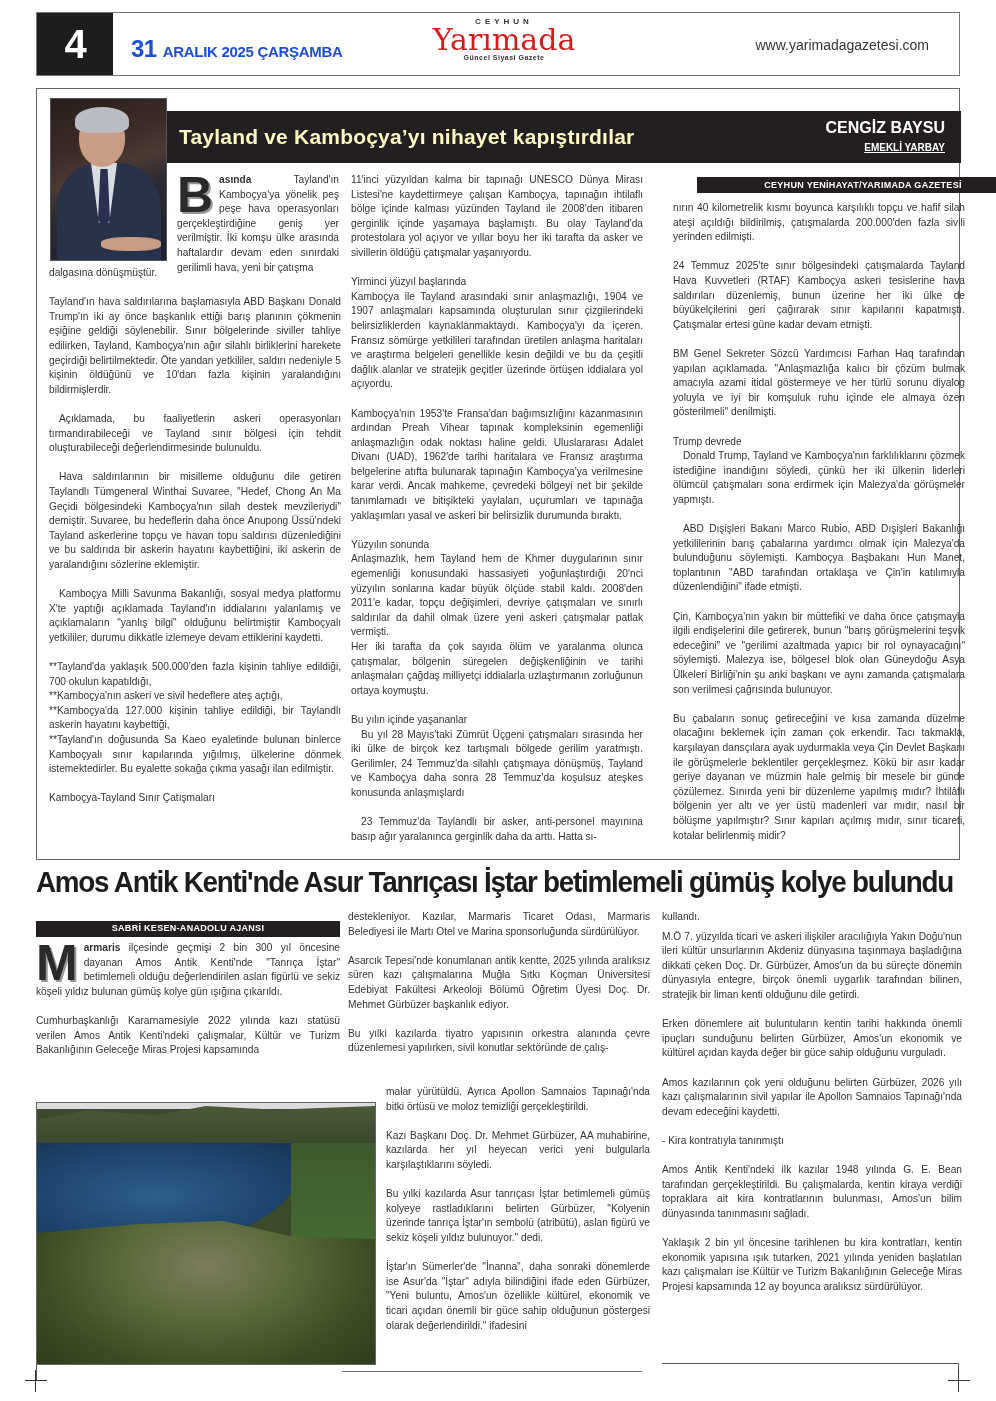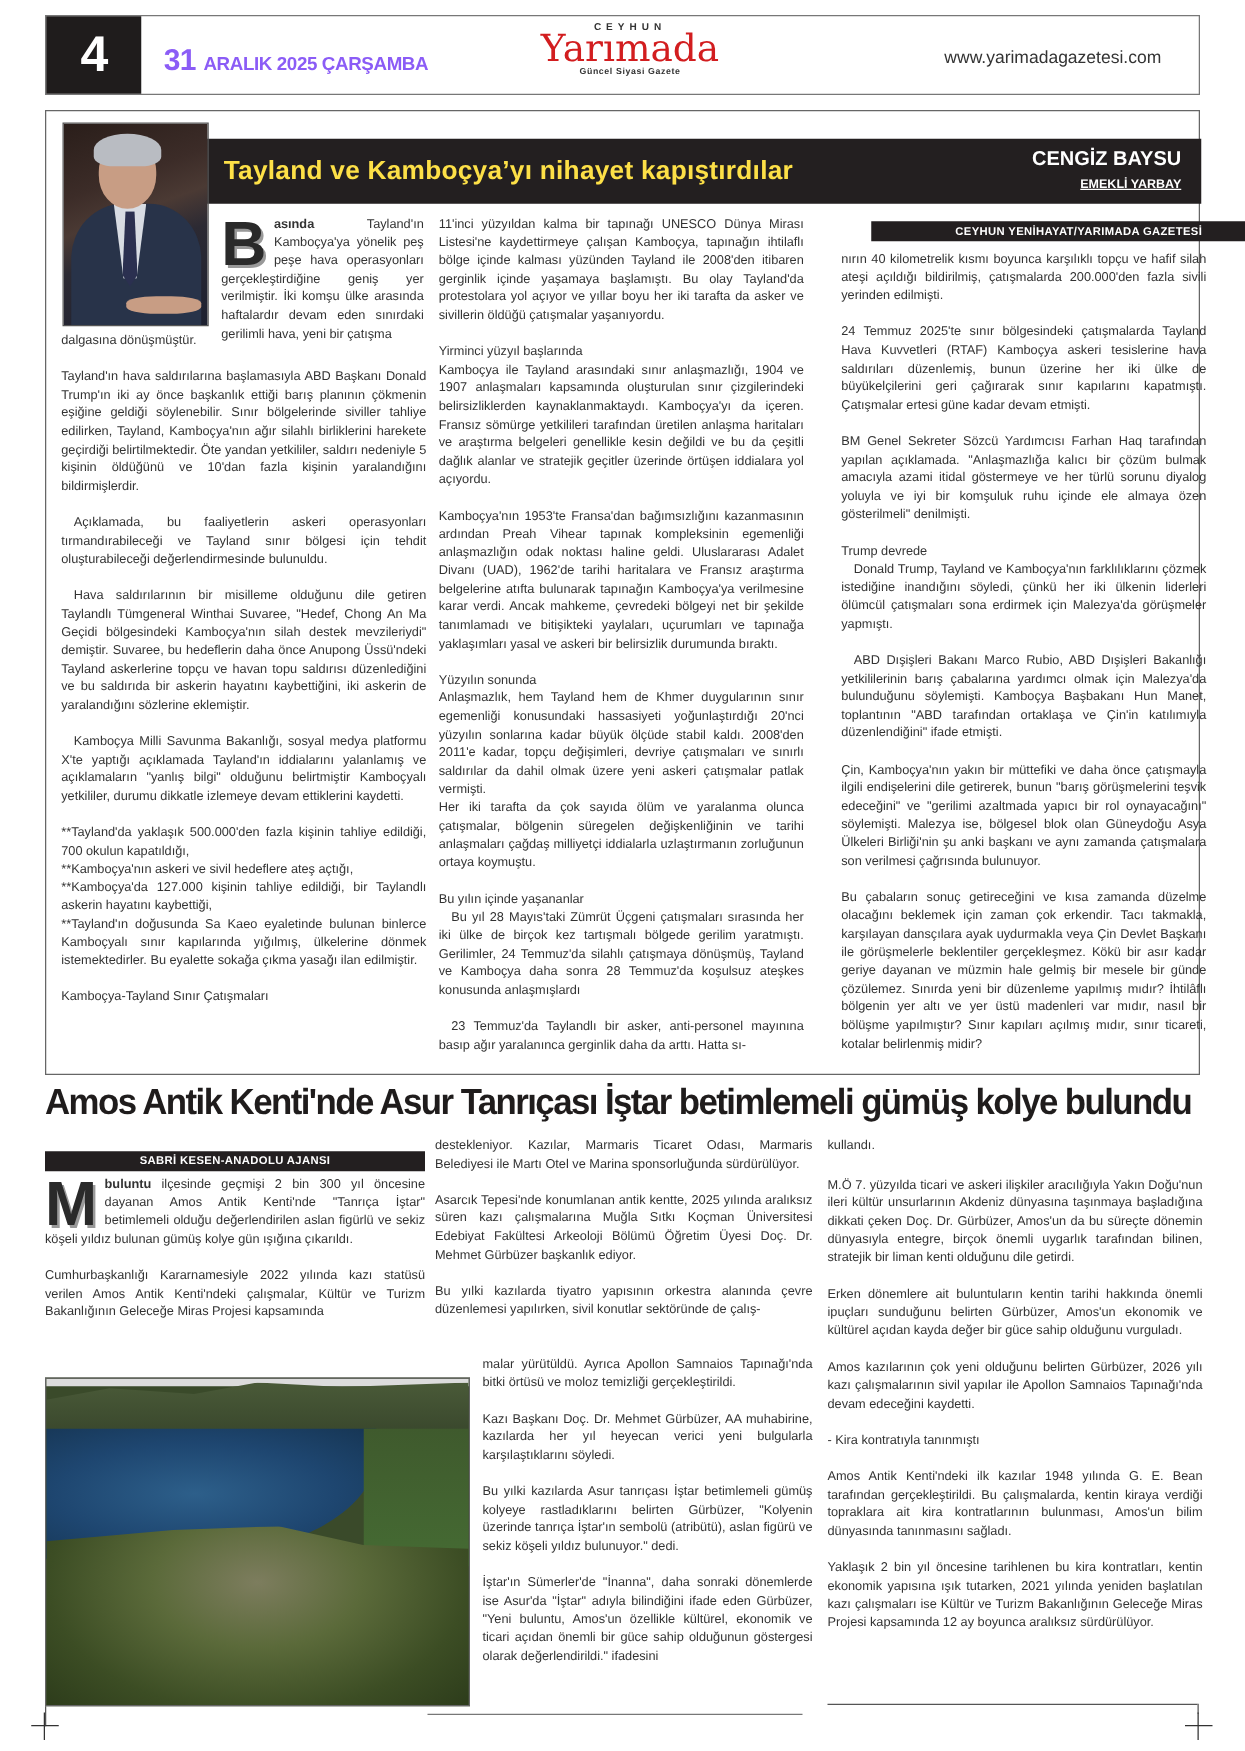--- a/index.html
+++ b/index.html
@@ -2,42 +2,42 @@
 <html><head>
 <meta charset="utf-8">
 <style>
   * { box-sizing: border-box; margin: 0; padding: 0; }
   html, body { width: 996px; height: 1401px; background: #ffffff; overflow: hidden; }
   body { position: relative; font-family: "Liberation Sans", sans-serif; color: #2a2a2a; }
 
   
   .masthead { position: absolute; left: 36px; top: 12px; width: 924px; height: 64px; border: 1px solid #777; background: #fff; }
   .page-num { position: absolute; left: 0; top: 0; width: 76px; height: 62px; background: #1f1c1c; color: #fff; font-weight: bold; font-size: 40px; text-align: center; line-height: 62px; font-family: "Liberation Sans", sans-serif; letter-spacing: -1px; }
-  .date { position: absolute; left: 94px; top: 22px; font-weight: bold; color: #8b5cf6; }
+  .date { position: absolute; left: 94px; top: 22px; font-weight: bold; color: #1d4ed8; }
   .date .day { font-size: 24px; margin-right: 6px; letter-spacing: -0.5px; }
   .date .rest { font-size: 15px; letter-spacing: -0.3px; }
   .logo { position: absolute; left: 382px; top: 2px; width: 170px; height: 58px; text-align: center; }
   .logo .top { font-size: 8px; font-weight: bold; letter-spacing: 4px; color: #333; display: block; margin-top: 2px; }
   .logo .name { font-family: "DejaVu Serif", serif; font-size: 30px; color: #d21d1f; line-height: 28px; display: block; letter-spacing: 0px; font-weight: normal; }
   .logo .sub { font-size: 7px; font-weight: bold; color: #333; display: block; letter-spacing: 0.5px; }
   .website { position: absolute; right: 30px; top: 24px; font-size: 14px; color: #333; }
 
   
   .top-box { position: absolute; left: 36px; top: 88px; width: 924px; height: 772px; border: 1px solid #666; }
   .author-photo { position: absolute; left: 13px; top: 9px; width: 117px; height: 163px; border: 1px solid #555; overflow: hidden;
      background: linear-gradient(160deg, #2a1e1a 0%, #3c2c28 30%, #4b3a34 45%, #2c2a33 60%, #1d2030 100%); }
   .author-photo .head { position: absolute; left: 28px; top: 14px; width: 46px; height: 54px; border-radius: 45% 45% 50% 50%; background: #c89d84; }
   .author-photo .hair { position: absolute; left: 24px; top: 8px; width: 54px; height: 26px; border-radius: 50% 50% 30% 30%; background: #b9bcc2; }
   .author-photo .suit { position: absolute; left: 6px; top: 64px; width: 104px; height: 110px; border-radius: 40% 40% 0 0; background: #283349; }
   .author-photo .shirt { position: absolute; left: 40px; top: 64px; width: 26px; height: 60px; background: #d8dce3; clip-path: polygon(0 0,100% 0,70% 100%,30% 100%); }
   .author-photo .tie { position: absolute; left: 47px; top: 70px; width: 12px; height: 60px; background: #2b3050; clip-path: polygon(20% 0,80% 0,100% 85%,50% 100%,0 85%); }
   .author-photo .hand { position: absolute; left: 50px; top: 138px; width: 60px; height: 14px; border-radius: 40%; background: #c89d84; }
 
   .title-bar { position: absolute; left: 128px; top: 22px; width: 796px; height: 52px; background: #231f20; }
-  .title-bar .headline { position: absolute; left: 14px; top: 14px; font-size: 21px; font-weight: bold; color: #fde047; letter-spacing: 0.2px; }
+  .title-bar .headline { position: absolute; left: 14px; top: 14px; font-size: 21px; font-weight: bold; color: #fef9c3; letter-spacing: 0.2px; }
   .title-bar .author { position: absolute; right: 16px; top: 8px; font-size: 16px; font-weight: bold; color: #fff; text-align: right; }
   .title-bar .role { position: absolute; right: 16px; top: 31px; font-size: 10px; font-weight: bold; color: #fff; text-decoration: underline; }
 
   .source-bar { position: absolute; left: 614px; top: 88px; width: 332px; height: 16px; background: #231f20; color: #fff; font-size: 9px; font-weight: bold; text-align: center; line-height: 16px; letter-spacing: 0.3px; margin-left: 46px; }
 
   .col { position: absolute; font-size: 10.2px; line-height: 14.6px; color: #333; text-align: justify; hyphens: manual; }
   .col p { margin-bottom: 14.6px; }
   .col p.tight { margin-bottom: 0; }
   .col .ind { text-indent: 10px; }
 
@@ -148,21 +148,21 @@
     <p class="ind">ABD Dışişleri Bakanı Marco Rubio, ABD Dışişleri Bakanlığı yetkililerinin barış çabalarına yardımcı olmak için Malezya'da bulunduğunu söylemişti. Kamboçya Başbakanı Hun Manet, toplantının "ABD tarafından ortaklaşa ve Çin'in katılımıyla düzenlendiğini" ifade etmişti.</p>
     <p>Çin, Kamboçya'nın yakın bir müttefiki ve daha önce çatışmayla ilgili endişelerini dile getirerek, bunun "barış görüşmelerini teşvik edeceğini" ve "gerilimi azaltmada yapıcı bir rol oynayacağını" söylemişti. Malezya ise, bölgesel blok olan Güneydoğu Asya Ülkeleri Birliği'nin şu anki başkanı ve aynı zamanda çatışmalara son verilmesi çağrısında bulunuyor.</p>
     <p>Bu çabaların sonuç getireceğini ve kısa zamanda düzelme olacağını beklemek için zaman çok erkendir. Tacı takmakla, karşılayan dansçılara ayak uydurmakla veya Çin Devlet Başkanı ile görüşmelerle beklentiler gerçekleşmez. Kökü bir asır kadar geriye dayanan ve müzmin hale gelmiş bir mesele bir günde çözülemez. Sınırda yeni bir düzenleme yapılmış mıdır? İhtilâflı bölgenin yer altı ve yer üstü madenleri var mıdır, nasıl bir bölüşme yapılmıştır? Sınır kapıları açılmış mıdır, sınır ticareti, kotalar belirlenmiş midir?</p>
   </div>
 </section>
 
 <h2 class="big-headline">Amos Antik Kenti'nde Asur Tanrıçası İştar betimlemeli gümüş kolye bulundu</h2>
 <div class="agency-bar">SABRİ KESEN-ANADOLU AJANSI</div>
 
 <div class="bcol bcol1">
-  <p><span class="dropcap-m">M</span><b>buluntu</b><span> ilçesinde geçmişi 2 bin 300 yıl öncesine dayanan Amos Antik Kenti'nde "Tanrıça İştar" betimlemeli olduğu değerlendirilen aslan figürlü ve sekiz köşeli yıldız bulunan gümüş kolye gün ışığına çıkarıldı.</span></p>
+  <p><span class="dropcap-m">M</span><b>armaris</b><span> ilçesinde geçmişi 2 bin 300 yıl öncesine dayanan Amos Antik Kenti'nde "Tanrıça İştar" betimlemeli olduğu değerlendirilen aslan figürlü ve sekiz köşeli yıldız bulunan gümüş kolye gün ışığına çıkarıldı.</span></p>
   <p>Cumhurbaşkanlığı Kararnamesiyle 2022 yılında kazı statüsü verilen Amos Antik Kenti'ndeki çalışmalar, Kültür ve Turizm Bakanlığının Geleceğe Miras Projesi kapsamında</p>
 </div>
 
 <div class="photo">
   <div class="sky"></div>
     <div class="hills"></div>
     <div class="sea"></div>
     <div class="green"></div>
     <div class="land"></div>
 </div>
@@ -173,21 +173,21 @@
   <p class="tight" style="margin-bottom:0;">Bu yılki kazılarda tiyatro yapısının orkestra alanında çevre düzenlemesi yapılırken, sivil konutlar sektöründe de çalış-</p>
 </div>
 <div class="bcol" style="left:386px; top:1085px; width:264px;">
   <p>malar yürütüldü. Ayrıca Apollon Samnaios Tapınağı'nda bitki örtüsü ve moloz temizliği gerçekleştirildi.</p>
   <p>Kazı Başkanı Doç. Dr. Mehmet Gürbüzer, AA muhabirine, kazılarda her yıl heyecan verici yeni bulgularla karşılaştıklarını söyledi.</p>
   <p>Bu yılki kazılarda Asur tanrıçası İştar betimlemeli gümüş kolyeye rastladıklarını belirten Gürbüzer, "Kolyenin üzerinde tanrıça İştar'ın sembolü (atribütü), aslan figürü ve sekiz köşeli yıldız bulunuyor." dedi.</p>
   <p>İştar'ın Sümerler'de "İnanna", daha sonraki dönemlerde ise Asur'da "İştar" adıyla bilindiğini ifade eden Gürbüzer, "Yeni buluntu, Amos'un özellikle kültürel, ekonomik ve ticari açıdan önemli bir güce sahip olduğunun göstergesi olarak değerlendirildi." ifadesini</p>
 </div>
 
 <div class="bcol bcol3">
-  <p class="tight" style="margin-bottom:17px;">kullandı.</p>
+  <p class="tight" style="margin-bottom:5px;">kullandı.</p>
   <p>M.Ö 7. yüzyılda ticari ve askeri ilişkiler aracılığıyla Yakın Doğu'nun ileri kültür unsurlarının Akdeniz dünyasına taşınmaya başladığına dikkati çeken Doç. Dr. Gürbüzer, Amos'un da bu süreçte dönemin dünyasıyla entegre, birçok önemli uygarlık tarafından bilinen, stratejik bir liman kenti olduğunu dile getirdi.</p>
   <p>Erken dönemlere ait buluntuların kentin tarihi hakkında önemli ipuçları sunduğunu belirten Gürbüzer, Amos'un ekonomik ve kültürel açıdan kayda değer bir güce sahip olduğunu vurguladı.</p>
   <p>Amos kazılarının çok yeni olduğunu belirten Gürbüzer, 2026 yılı kazı çalışmalarının sivil yapılar ile Apollon Samnaios Tapınağı'nda devam edeceğini kaydetti.</p>
   <p>- Kira kontratıyla tanınmıştı</p>
   <p>Amos Antik Kenti'ndeki ilk kazılar 1948 yılında G. E. Bean tarafından gerçekleştirildi. Bu çalışmalarda, kentin kiraya verdiği topraklara ait kira kontratlarının bulunması, Amos'un bilim dünyasında tanınmasını sağladı.</p>
   <p>Yaklaşık 2 bin yıl öncesine tarihlenen bu kira kontratları, kentin ekonomik yapısına ışık tutarken, 2021 yılında yeniden başlatılan kazı çalışmaları ise Kültür ve Turizm Bakanlığının Geleceğe Miras Projesi kapsamında 12 ay boyunca aralıksız sürdürülüyor.</p>
 </div>
 
 <div class="rule-top"></div>
 <div class="rule-right"></div>

